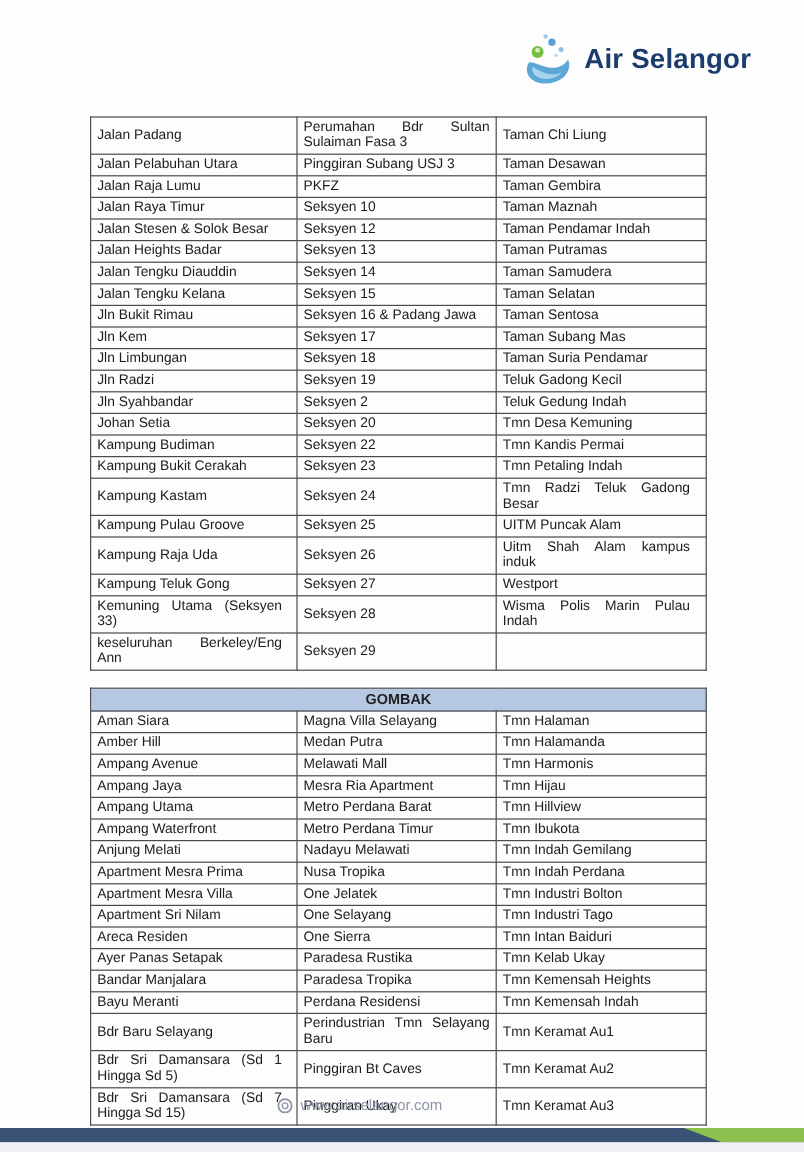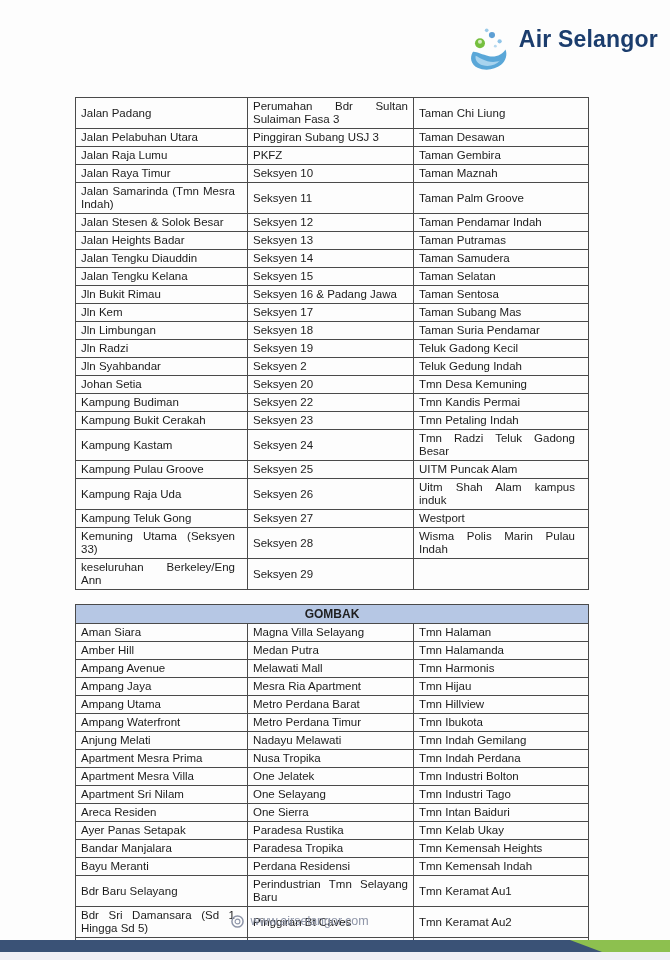--- a/index.html
+++ b/index.html
@@ -8,22 +8,22 @@
     background: #fdfdfd;
     font-family: "Liberation Sans", sans-serif;
     color: #1c1c1c;
     position: relative;
     overflow: hidden;
   }
   .page { position: absolute; inset: 0; }
 
   
   .logo {
-    position: absolute; top: 26px; right: 12px;
-    display: flex; gap: 3px;
+    position: absolute; top: 26px; right: 44px;
+    display: flex; align-items: center; gap: 3px;
   }
   .logo-icon { width: 50px; height: 46px; }
   .logo-text {
     font-size: 23px; font-weight: bold;
     color: #1b3d6d; letter-spacing: 0.2px;
   }
 
   
   .content { position: absolute; top: 97px; left: 75px; width: 513px; }
   table.loc-table {
@@ -124,25 +124,20 @@
             <td>Jalan Raja Lumu</td>
             <td>PKFZ</td>
             <td>Taman Gembira</td>
           </tr>
           <tr>
             <td>Jalan Raya Timur</td>
             <td>Seksyen 10</td>
             <td>Taman Maznah</td>
           </tr>
           <tr>
-            <td>Jalan Samarinda (Tmn Mesra Indah)</td>
-            <td>Seksyen 11</td>
-            <td>Taman Palm Groove</td>
-          </tr>
-          <tr>
             <td>Jalan Stesen &amp; Solok Besar</td>
             <td>Seksyen 12</td>
             <td>Taman Pendamar Indah</td>
           </tr>
           <tr>
             <td>Jalan Heights Badar</td>
             <td>Seksyen 13</td>
             <td>Taman Putramas</td>
           </tr>
           <tr>

